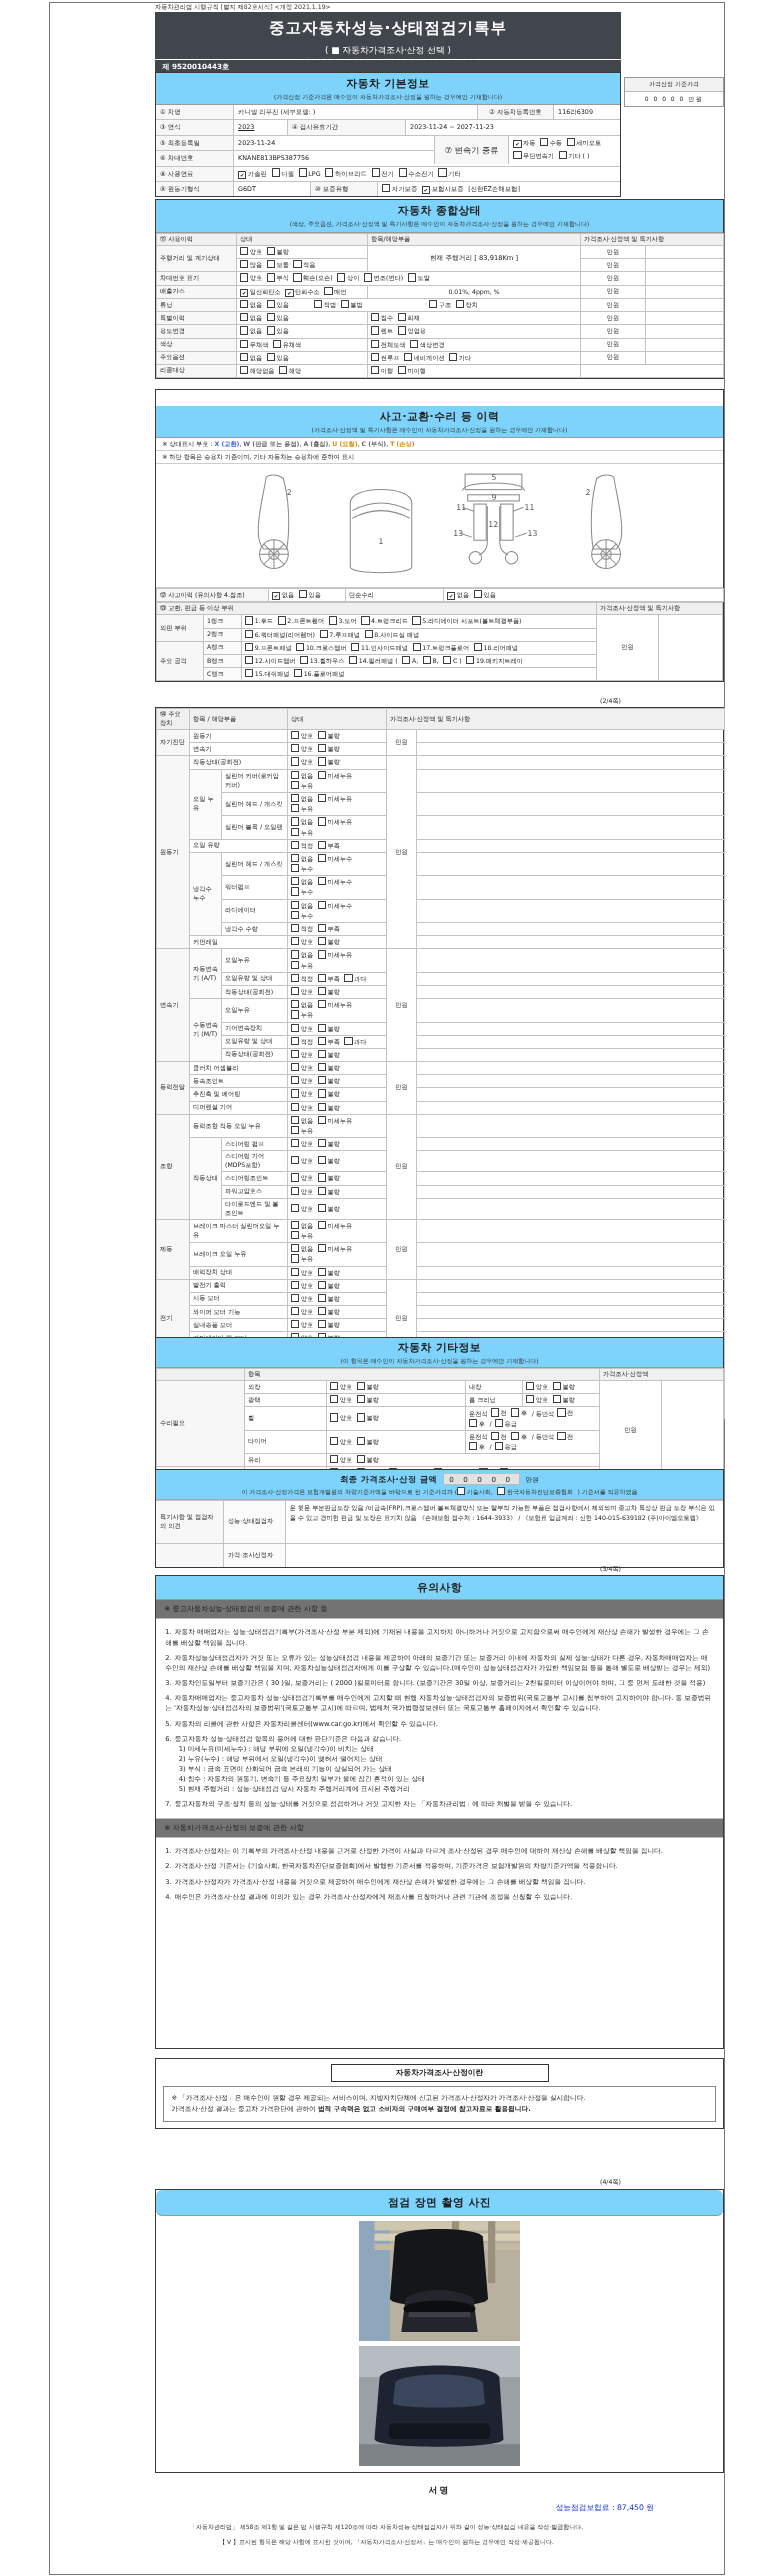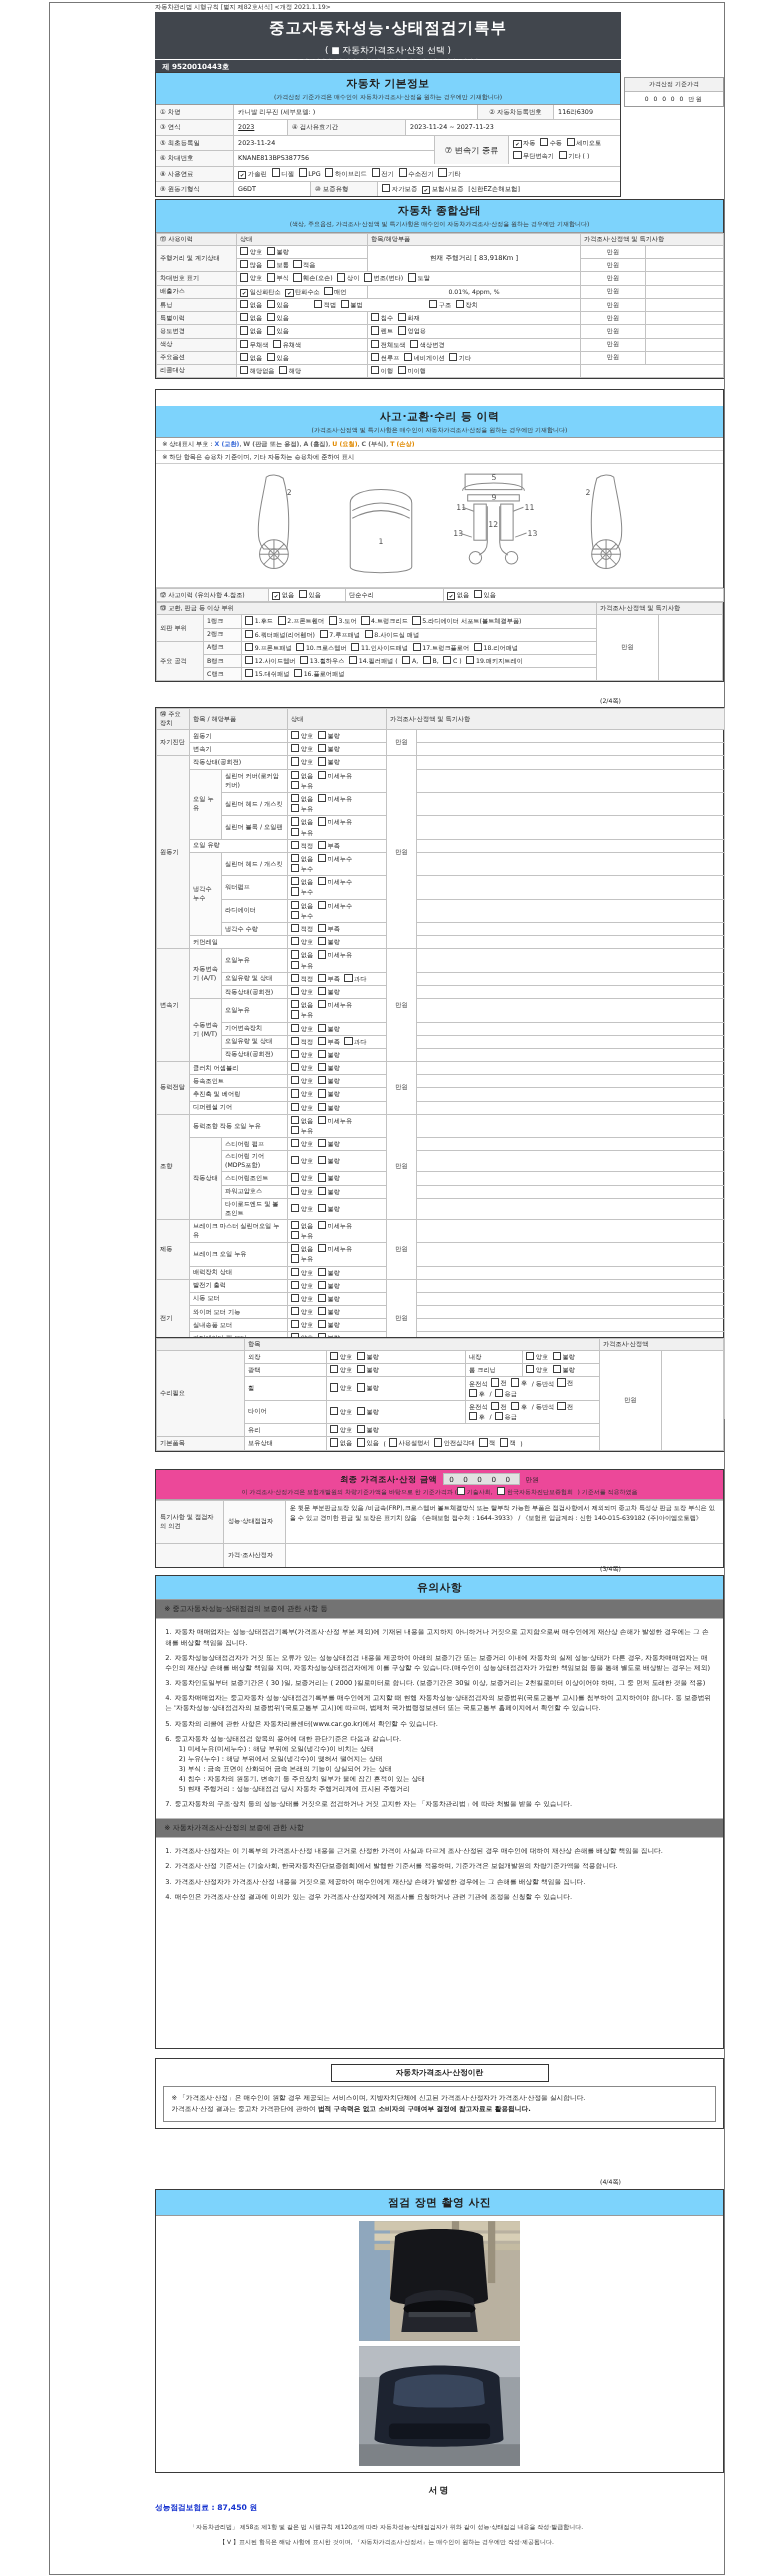--- a/index.html
+++ b/index.html
@@ -43,40 +43,40 @@
   .pricebase{left:624px;top:77px;width:98px;border:0.5px solid #999;font-size:6px;text-align:center;background:#fff;}
   .pricebase .r1{background:#f2f2f2;border-bottom:0.5px solid #bbb;padding:2.1px 0;}
   .pricebase .r2{padding:2.6px 0;letter-spacing:1.5px;}
   .noterow{font-size:6.2px;padding:1.5px 6.2px;border-bottom:0.5px solid #ccc;}
   .sym-x{color:#3a6bd8;font-weight:bold;} .sym-u{color:#e08a00;font-weight:bold;} .sym-n{color:#666;font-weight:bold;}
   .diagwrap{display:flex;justify-content:center;gap:25px;align-items:center;height:123px;border-bottom:0.5px solid #ccc;}
   svg.diag{stroke:#8a8a8a;fill:none;stroke-width:2;}
   svg.diag text{fill:#555;stroke:none;font-size:15px;font-family:"DejaVu Sans",sans-serif;}
   .pagemark{width:569px;text-align:right;padding-right:103px;box-sizing:border-box;font-size:6.2px;color:#222;}
   
-  .finalband{background:#ec4899;text-align:center;padding:3.1px 0 2.1px 0;border-bottom:0.5px solid #aaa;}
+  .finalband{background:#7dd3fc;text-align:center;padding:3.1px 0 2.1px 0;border-bottom:0.5px solid #aaa;}
   .finalband .big{font-size:8.2px;font-weight:bold;letter-spacing:0.5px;}
   .digits{display:inline-block;background:#e2e2e2;border:0.5px solid #bbb;padding:0.5px 5.2px;margin:0 3.1px;
           font-size:7.2px;letter-spacing:3.6px;}
   .finalsub{font-size:6px;margin-top:1.5px;color:#333;}
   .oprow{display:flex;font-size:6.2px;}
   .opcell{border-top:0.5px solid #c3c3c3;border-left:0.5px solid #c3c3c3;padding:2.1px 4.1px;box-sizing:border-box;}
   .opcell:first-child{border-left:none;}
   
   .notice-body{padding:3.1px 9.3px;font-size:6.7px;line-height:1.5;}
   .nitem{margin:5.2px 0;}
   .nno{font-weight:normal;margin-right:3.1px;}
   .nsub{margin-left:13.4px;color:#222;}
   .nhead{font-size:7.2px;padding:4.1px 8.2px;border-bottom:0.5px solid #bbb;border-top:0.5px solid #bbb;background:#737373;}
   .whatis-title{width:216px;margin:5.2px auto 4.1px auto;border:0.8px solid #333;text-align:center;
                 font-size:7.7px;font-weight:bold;padding:3.1px 0;background:#fff;}
   .whatis-body{margin:0 7.2px 6.2px 7.2px;border:0.5px solid #888;padding:5.2px 7.2px;font-size:6.7px;line-height:1.7;}
   .photo{width:161px;margin:5.2px auto;display:block;background:#777;}
   .signline{font-size:8.8px;font-weight:bold;text-align:center;letter-spacing:2.1px;}
-  .feeline{color:#1330cf;font-weight:bold;font-size:7.7px;text-align:left;padding-right:70px;}
+  .feeline{color:#1330cf;font-weight:normal;font-size:7.7px;text-align:right;padding-right:70px;}
   .footline{width:675px;text-align:center;font-size:6px;color:#333;left:49px;}
 </style>
 </head>
 <body>
 
 <div class="frame abs"></div>
 
 <div class="abs regnote">자동차관리법 시행규칙 [별지 제82호서식] &lt;개정 2021.1.19&gt;</div>
 
 <div class="abs band">
@@ -604,20 +604,24 @@
           <td colspan="2">연료누출(LP가스포함)</td>
           <td><span class="opt"><span class="cb"></span>없음</span><span class="opt"><span class="cb"></span>있음</span></td>
           <td class="won">만원</td>
           <td></td>
         </tr>
       </tbody>
   </table>
 </div>
 
 <div class="abs box" style="left:155px;top:1337px;width:569px;">
+  <div class="hbar" style="height:29px;">
+    <div class="htitle" style="padding-top:3.1px;">자동차 기타정보</div>
+    <div class="hsub">(이 항목은 매수인이 자동차가격조사·산정을 원하는 경우에만 기재합니다)</div>
+  </div>
   <table class="grid">
     <colgroup>
         <col style="width:88px">
         <col style="width:82px">
         <col style="width:139px">
         <col style="width:57px">
         <col style="width:77px">
         <col style="width:62px">
         <col style="width:62px">
       </colgroup>
@@ -715,21 +719,21 @@
   <div class="whatis-body">
     <div>※ 「가격조사·산정」은 매수인이 원할 경우 제공되는 서비스이며, 지방자치단체에 신고된 가격조사·산정자가 가격조사·산정을 실시합니다.</div>
     <div>
       <span>가격조사·산정 결과는 중고차 가격판단에 관하여 </span><b>법적 구속력은 없고 소비자의 구매여부 결정에 참고자료로 활용됩니다.</b>
     </div>
   </div>
 </div>
 <div class="abs pagemark" style="left:155px;top:2178px;">(4/4쪽)</div>
 
 <div class="abs box" style="left:155px;top:2189px;width:569px;">
-  <div class="hbar" style="height:25px;">
+  <div class="hbar" style="height:25px;border-radius:6px;">
     <div class="htitle" style="padding-top:5.7px;">점검 장면 촬영 사진</div>
   </div>
   <svg class="photo" width="161" height="120" viewBox="0 0 312 232">
     <rect x="0" y="0" width="312" height="232" fill="#b9b1a0"></rect>
     <rect x="0" y="0" width="60" height="232" fill="#8fa7bd"></rect>
     <rect x="30" y="0" width="282" height="18" fill="#cfc6ae"></rect>
     <rect x="30" y="24" width="282" height="14" fill="#d8cfb6"></rect>
     <rect x="30" y="44" width="282" height="12" fill="#c4bba2"></rect>
     <rect x="180" y="0" width="14" height="120" fill="#9a917d"></rect>
     <rect x="250" y="0" width="14" height="120" fill="#9a917d"></rect>

